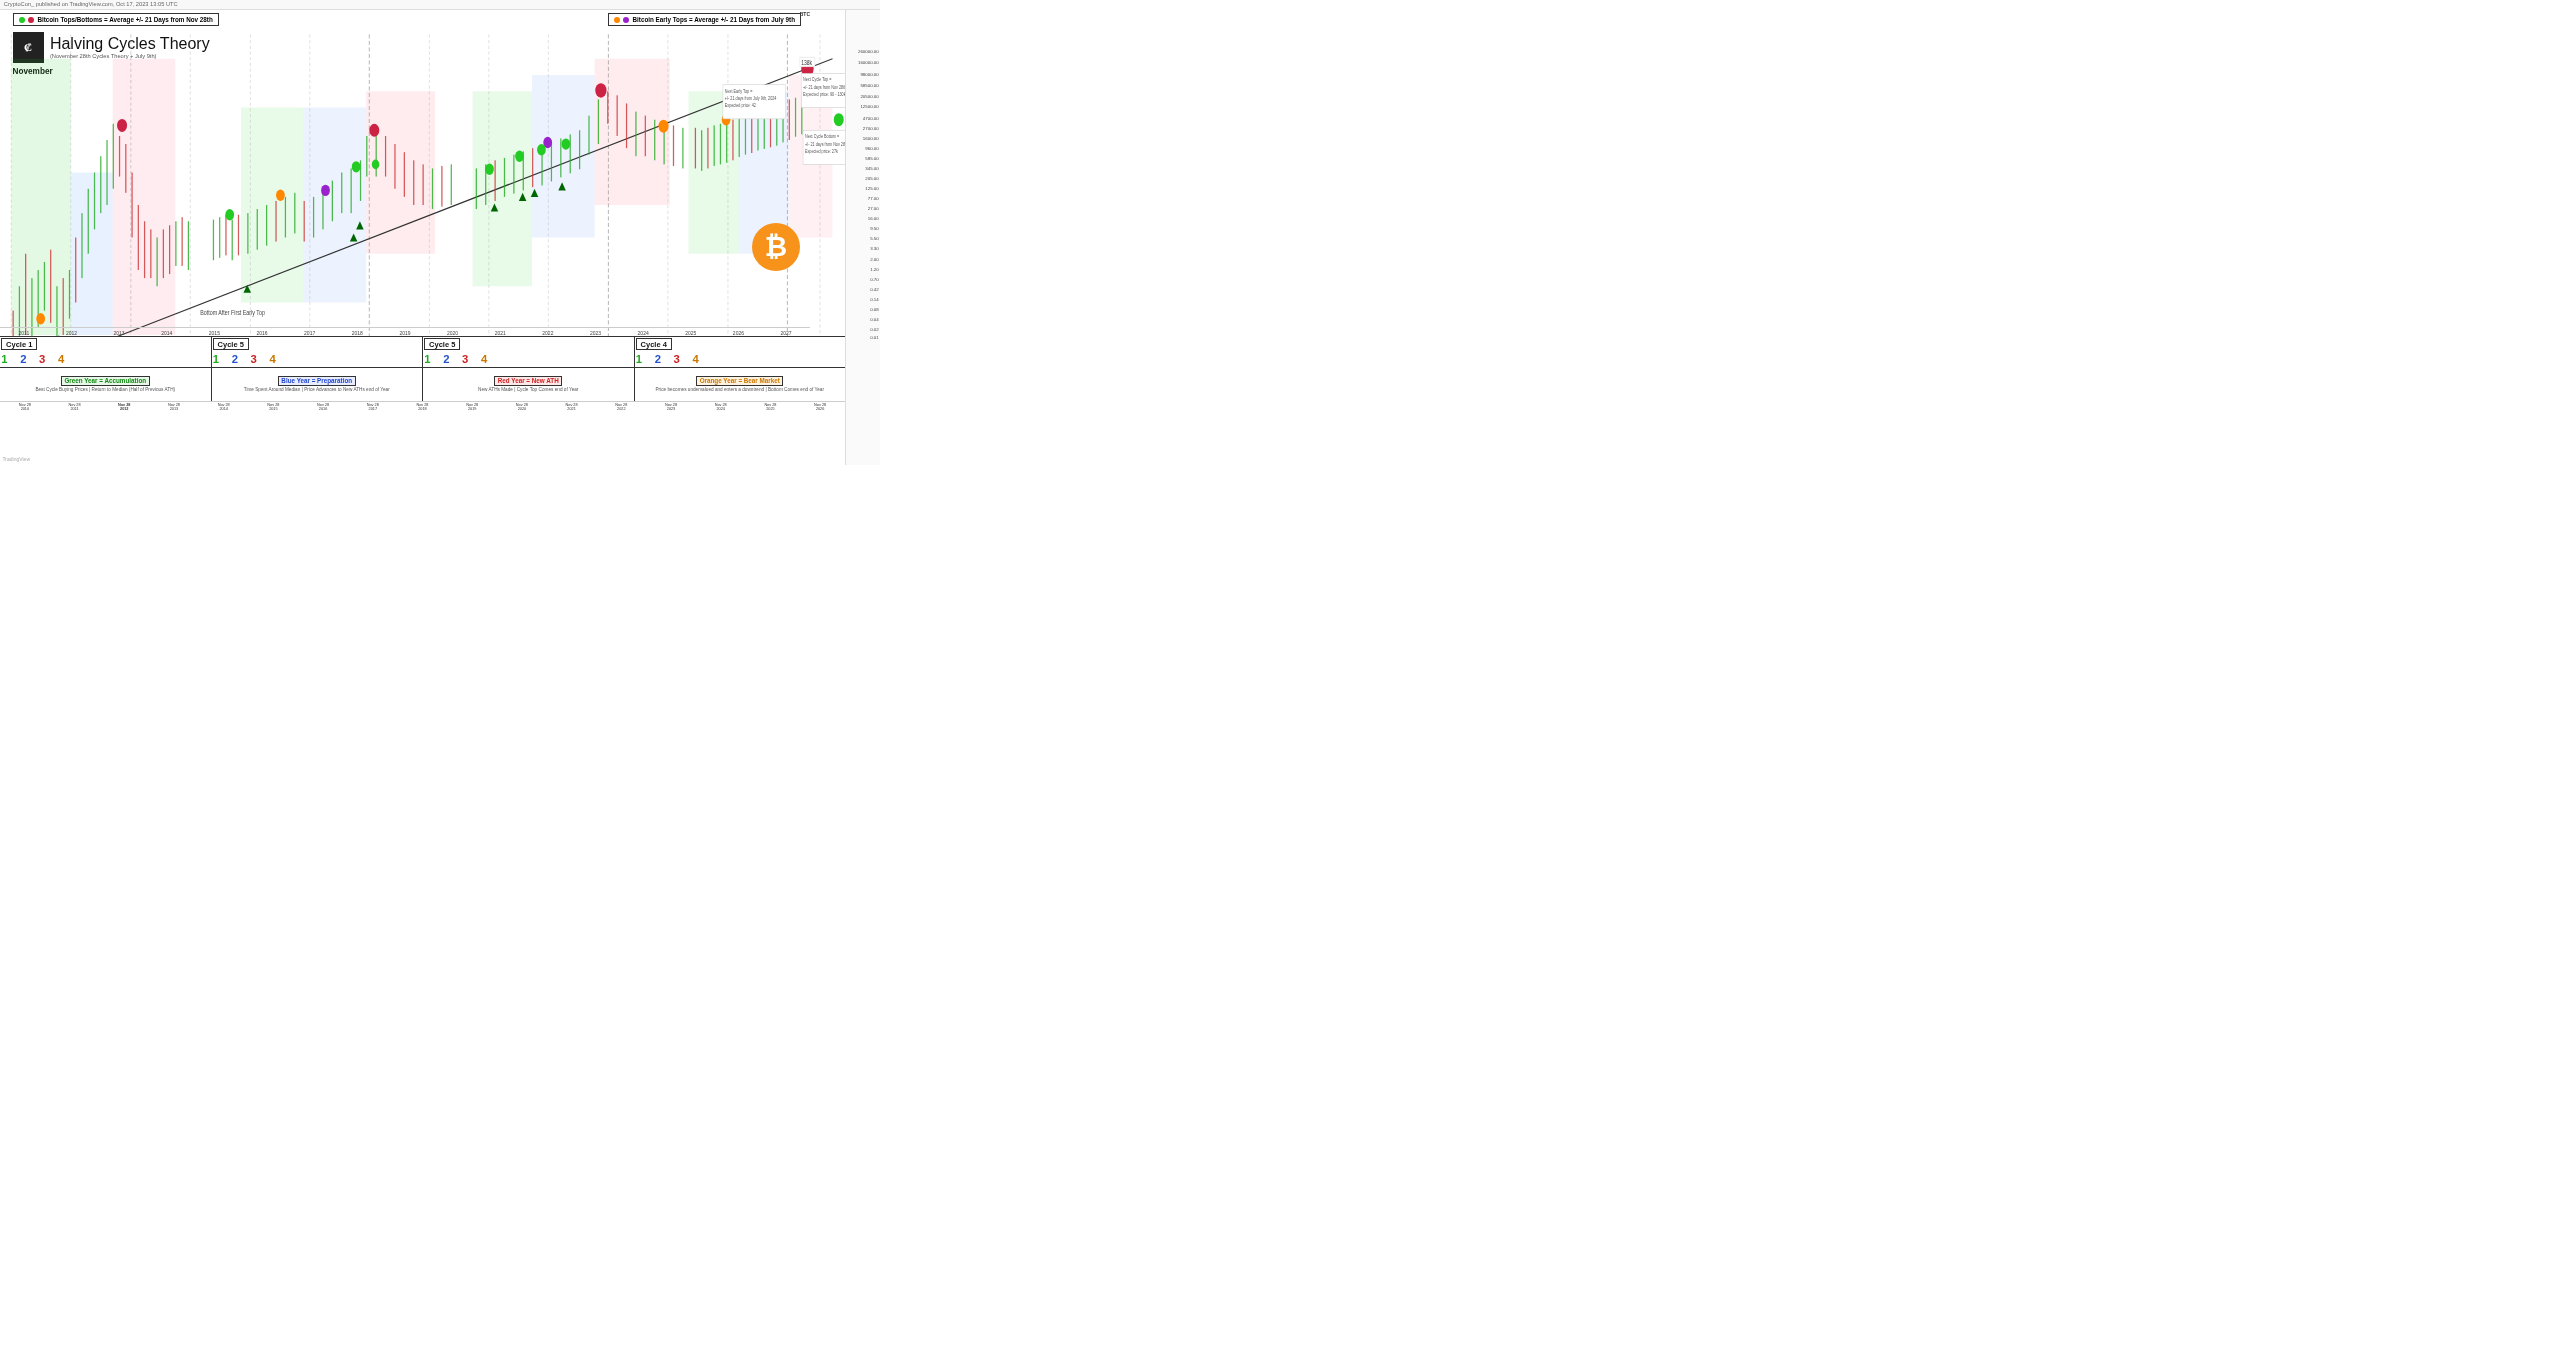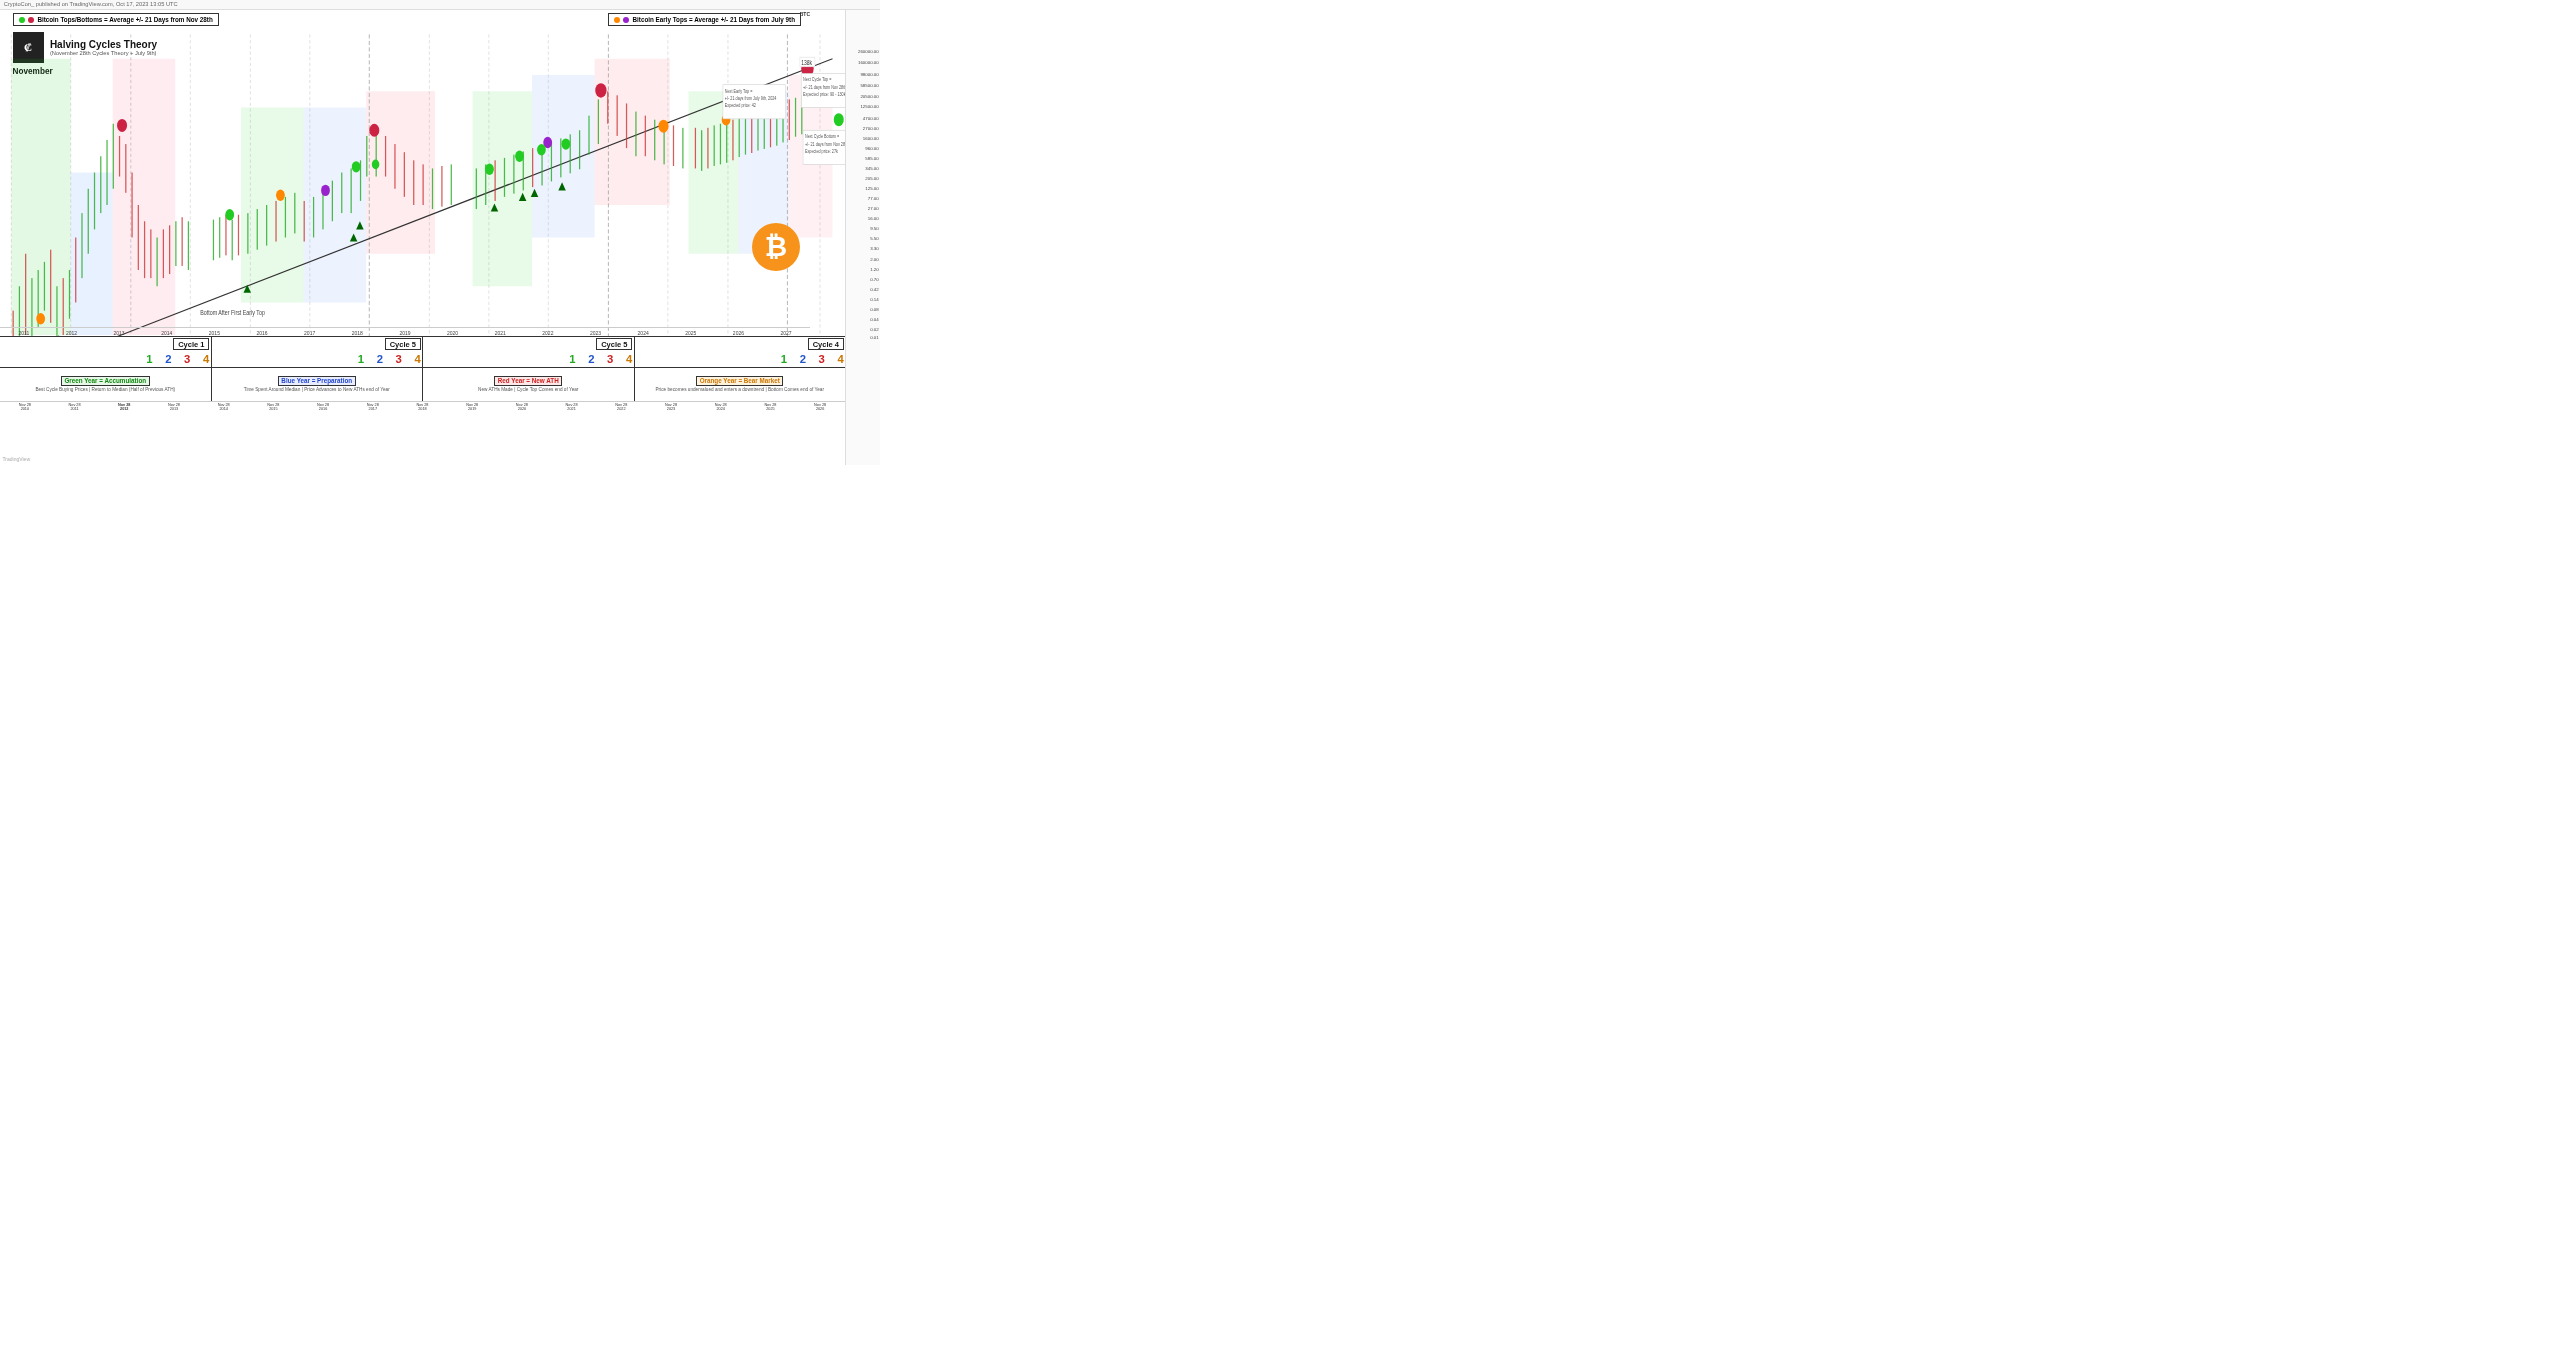--- a/index.html
+++ b/index.html
@@ -98,22 +98,22 @@
       background: #222;
       display: flex;
       align-items: center;
       justify-content: center;
       color: white;
       font-size: 11.3px;
       font-weight: bold;
     }
 
     .title-text h1 {
-      font-size: 10px;
-      font-weight: bold;
+      font-size: 16px;
+      font-weight: normal;
       color: #111;
     }
     .title-text p {
       font-size: 5.7px;
       color: #555;
     }
 
     .cryptocon-label {
       position: absolute;
       top: 57px;
@@ -146,21 +146,21 @@
       display: flex;
       border-bottom: 0.9px solid #333;
       height: 31px;
     }
 
     .cycle-block {
       flex: 1;
       border-right: 1.3px solid #333;
       display: flex;
       flex-direction: column;
-      align-items: flex-end;
+      align-items: flex-start;
       justify-content: center;
       padding: 1.3px;
     }
 
     .cycle-block:last-child { border-right: none; }
 
     .cycle-title {
       font-size: 7.5px;
       font-weight: bold;
       color: #111;

